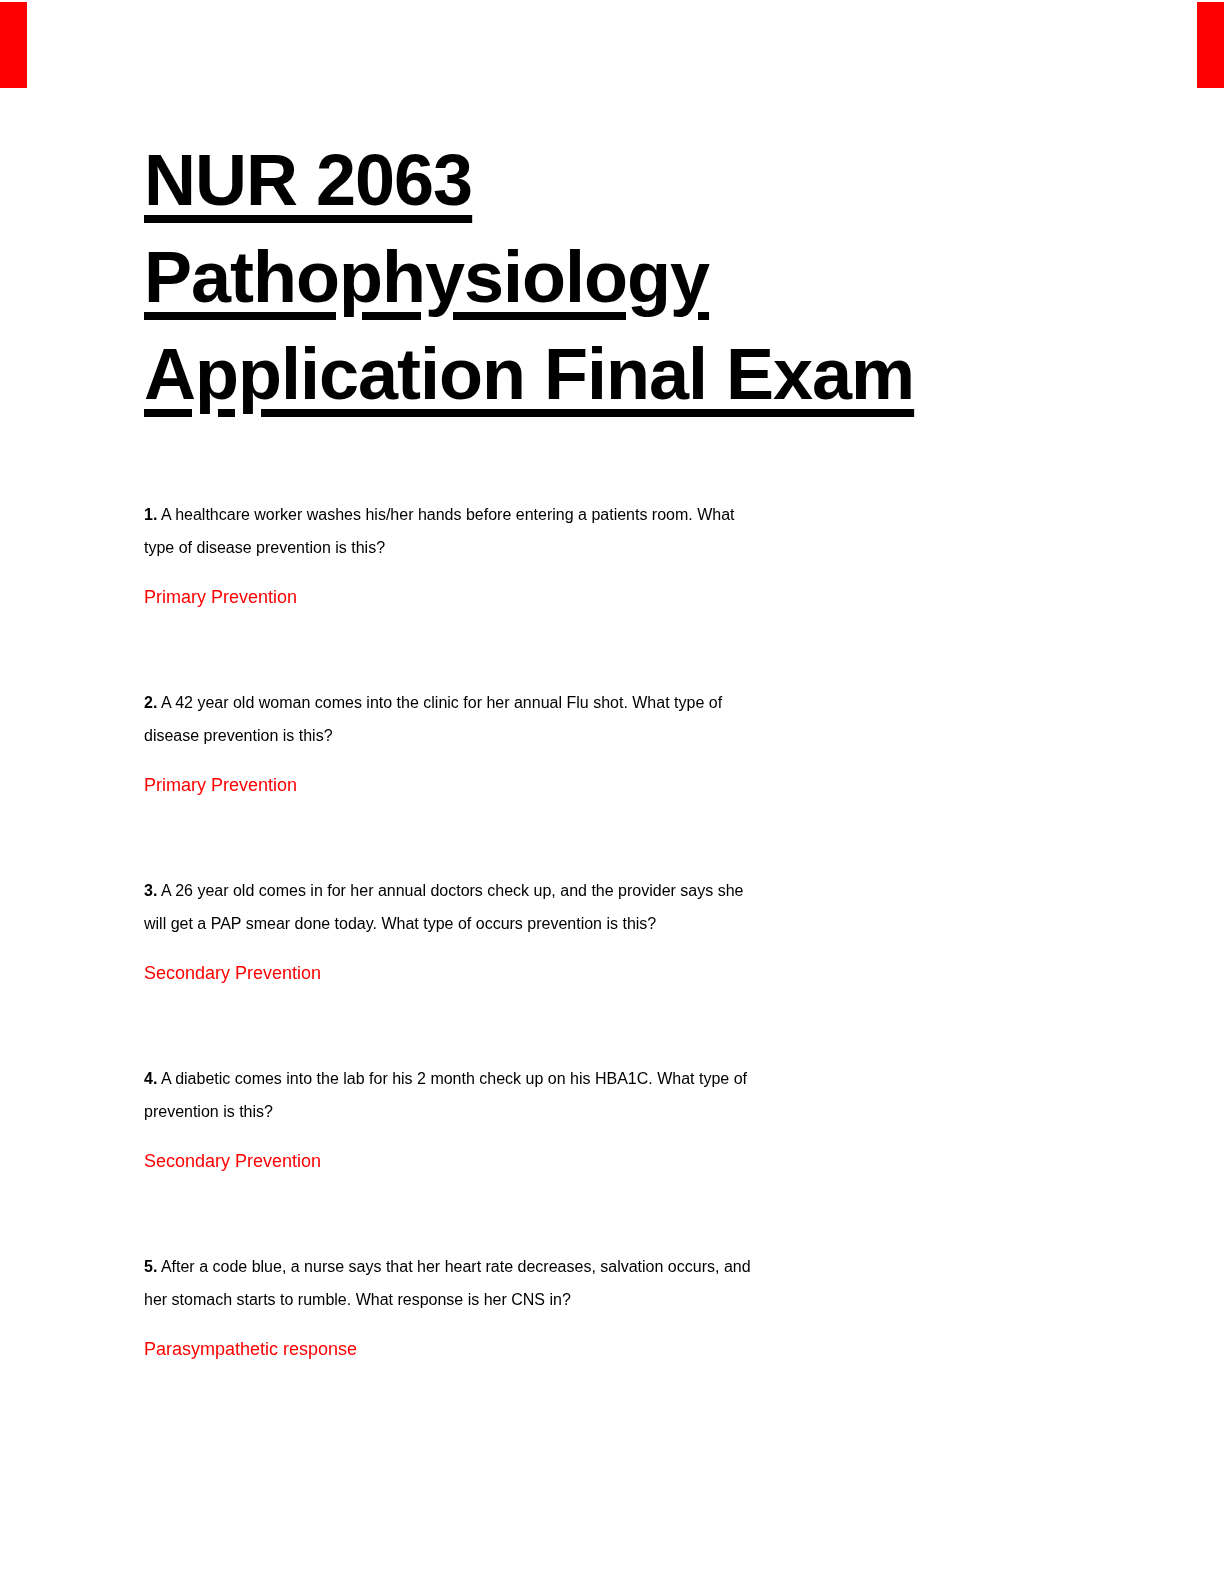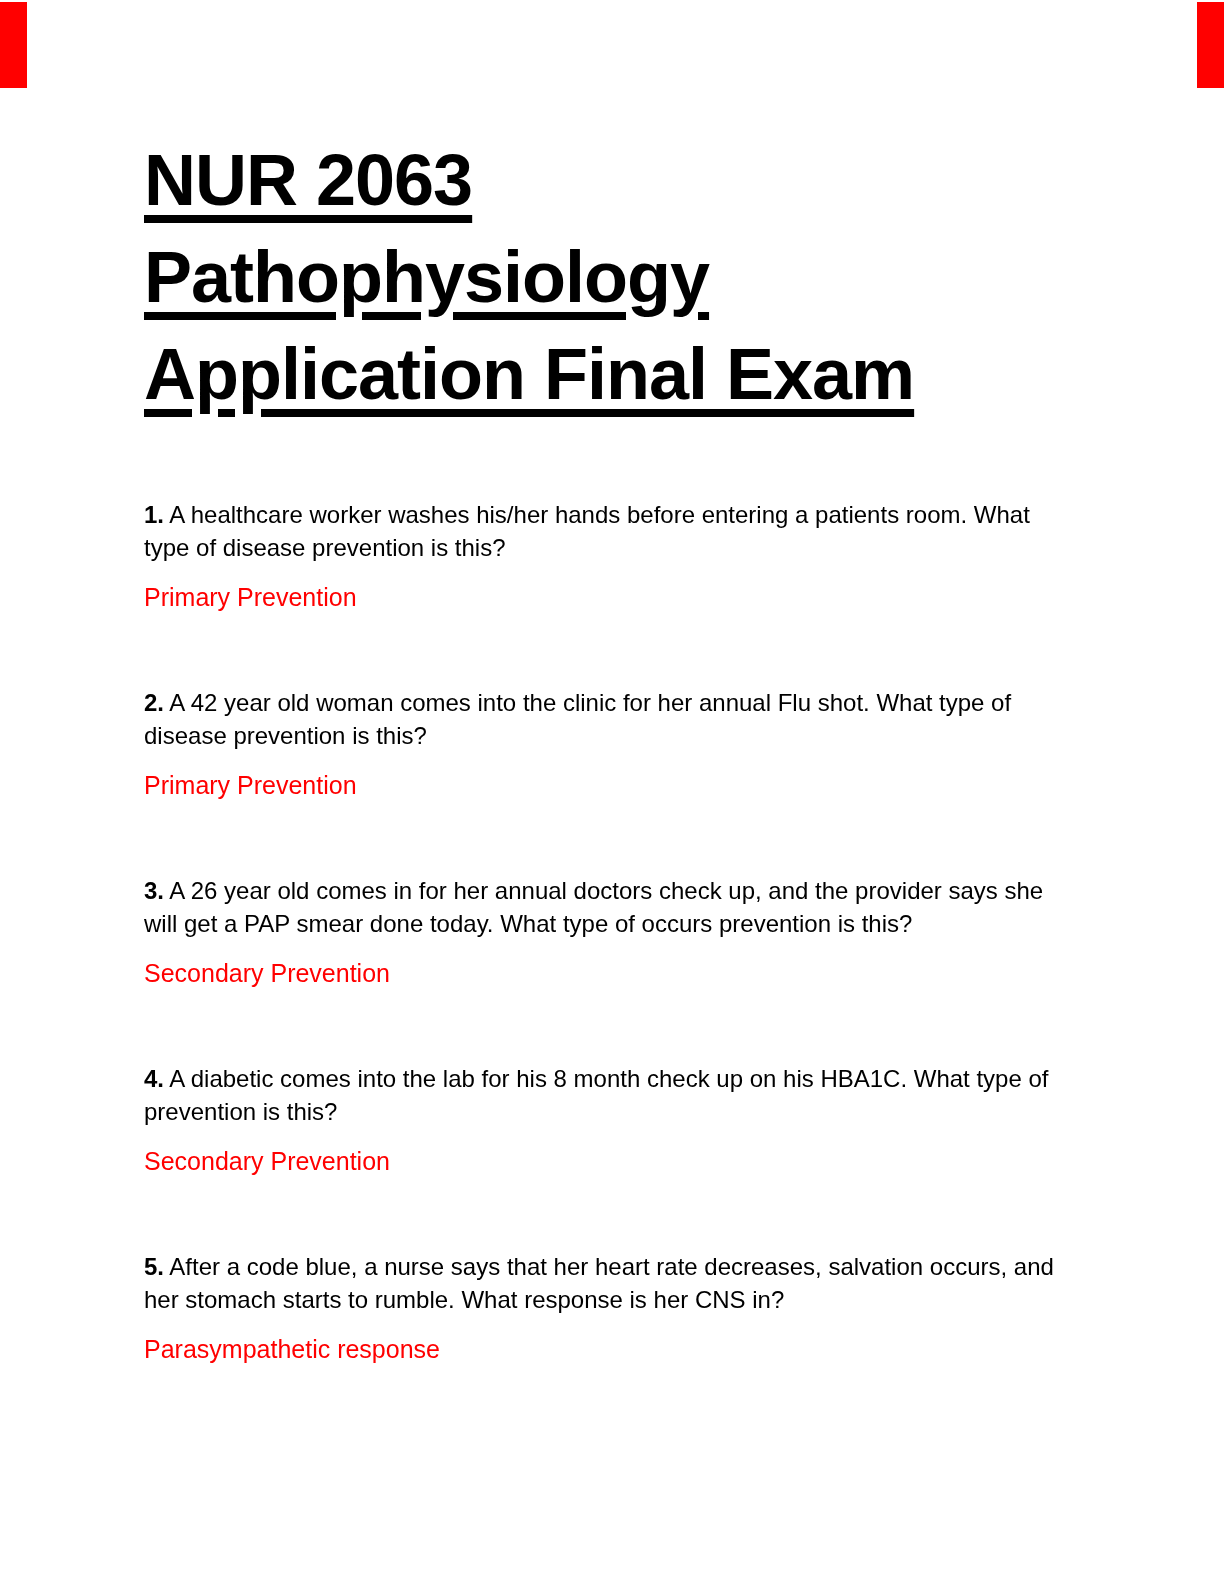--- a/index.html
+++ b/index.html
@@ -34,28 +34,28 @@
     font-weight: bold;
     letter-spacing: -1px;
   }
   h1.doc-title .tl {
     text-decoration: underline;
     text-decoration-thickness: 8px;
     text-underline-offset: 10px;
   }
   p.question {
     margin: 0 0 17px 0;
-    font-size: 24px;
+    font-size: 16px;
     line-height: 33px;
     font-weight: normal;
   }
   p.question strong { font-weight: bold; }
   p.answer {
     margin: 0 0 72px 0;
-    font-size: 25px;
+    font-size: 18px;
     line-height: 33px;
     color: #ff0000;
   }
 </style>
 </head>
 <body>
 
 <div class="page">
 
   <div class="corner-mark left"></div>
@@ -78,21 +78,21 @@
       <p class="question"><strong>2.</strong> <span>A 42 year old woman comes into the clinic for her annual Flu shot. What type of</span><br><span>disease prevention is this?</span></p>
       <p class="answer">Primary Prevention</p>
     </div>
 
     <div>
       <p class="question"><strong>3.</strong> <span>A 26 year old comes in for her annual doctors check up, and the provider says she</span><br><span>will get a PAP smear done today. What type of occurs prevention is this?</span></p>
       <p class="answer">Secondary Prevention</p>
     </div>
 
     <div>
-      <p class="question"><strong>4.</strong> <span>A diabetic comes into the lab for his 8 month check up on his HBA1C. What type of</span><br><span>prevention is this?</span></p>
+      <p class="question"><strong>4.</strong> <span>A diabetic comes into the lab for his 2 month check up on his HBA1C. What type of</span><br><span>prevention is this?</span></p>
       <p class="answer">Secondary Prevention</p>
     </div>
 
     <div>
       <p class="question"><strong>5.</strong> <span>After a code blue, a nurse says that her heart rate decreases, salvation occurs, and</span><br><span>her stomach starts to rumble. What response is her CNS in?</span></p>
       <p class="answer">Parasympathetic response</p>
     </div>
 
   </div>
 </div>

